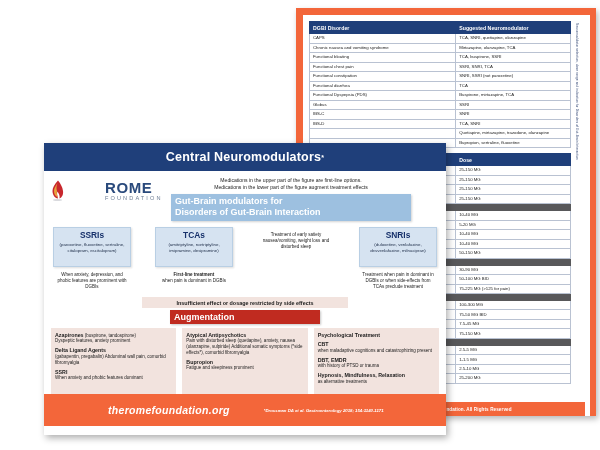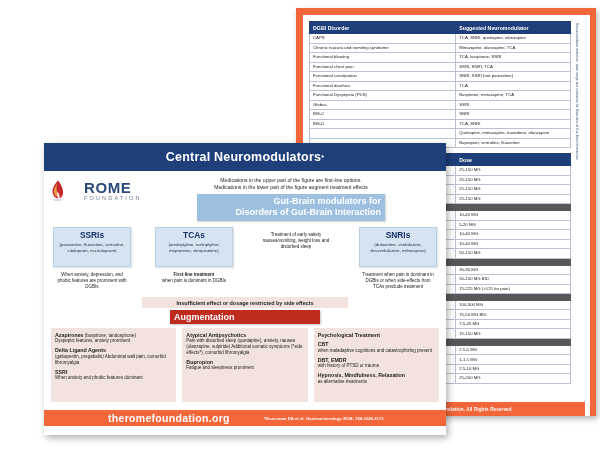--- a/index.html
+++ b/index.html
@@ -104,33 +104,33 @@
     font-size: 12.5px; font-weight: bold;
     letter-spacing: .2px;
   }
   #front-title sup { font-size: 7px; vertical-align: super; }
 
   #front-body { padding: 3px 7px 0 7px; position: relative; height: 255px; }
 
   .top-row { display: flex; align-items: flex-start; }
   #logo-block { width: 92px; flex: 0 0 92px; padding-top: 6px; display: flex; align-items: center; }
   #flame { width: 13px; height: 22px; flex: 0 0 13px; position: relative; }
-  #logo-words { padding-left: 20px; }
+  #logo-words { padding-left: 20px; margin-left: 21px; }
   #logo-rome { font-size: 15px; font-weight: bold; color: #2a4a7c; letter-spacing: .6px; line-height: .95; }
   #logo-foundation { font-size: 5.6px; color: #6f7f96; letter-spacing: 2.1px; line-height: 1.1; }
 
   #intro { flex: 1 1 auto; text-align: center; padding-top: 3px; }
   .intro-line { font-size: 5.1px; color: #1b1b1b; line-height: 1.45; }
 
   #gbi-banner {
     margin: 2px auto 0 auto;
-    width: 188px;
+    width: 240px;
     background: #9dc0e0;
     color: #ffffff;
-    text-align: right;
+    text-align: left;
     font-size: 9px; font-weight: bold;
     line-height: 1.25;
     padding: 2px 4px 3px 4px;
     box-shadow: 1px 1px 2px rgba(0,0,0,.18);
   }
 
   #class-row { display: flex; gap: 24px; margin-top: 6px; padding: 0 2px; }
   .class-col { flex: 1 1 0; min-width: 0; }
   .class-box {
     background: #d6e3f1;
@@ -170,23 +170,23 @@
     padding: 3.5px 4px 4px 4px;
     min-height: 74px;
   }
   .aug-item { margin-bottom: 3.2px; }
   .aug-head { font-size: 5.3px; font-weight: bold; color: #1b1b1b; line-height: 1.2; }
   .aug-head .paren { font-weight: normal; font-size: 4.5px; }
   .aug-sub { font-size: 4.5px; color: #1b1b1b; line-height: 1.3; }
 
   #front-footer {
     position: absolute; left: 0; right: 0; bottom: 0;
-    height: 16px;
+    height: 32px;
     background: #f3663a;
-    display: flex; align-items: center;
+    display: flex; align-items: center; font-style: italic;
   }
   #site-url {
     color: #ffffff; font-weight: bold; font-size: 10.5px;
     letter-spacing: .3px; margin-left: 64px;
   }
   #cite { color: #ffffff; font-size: 4.3px; margin-left: 34px; font-weight: bold; }
 </style>
 </head>
 <body>
 

